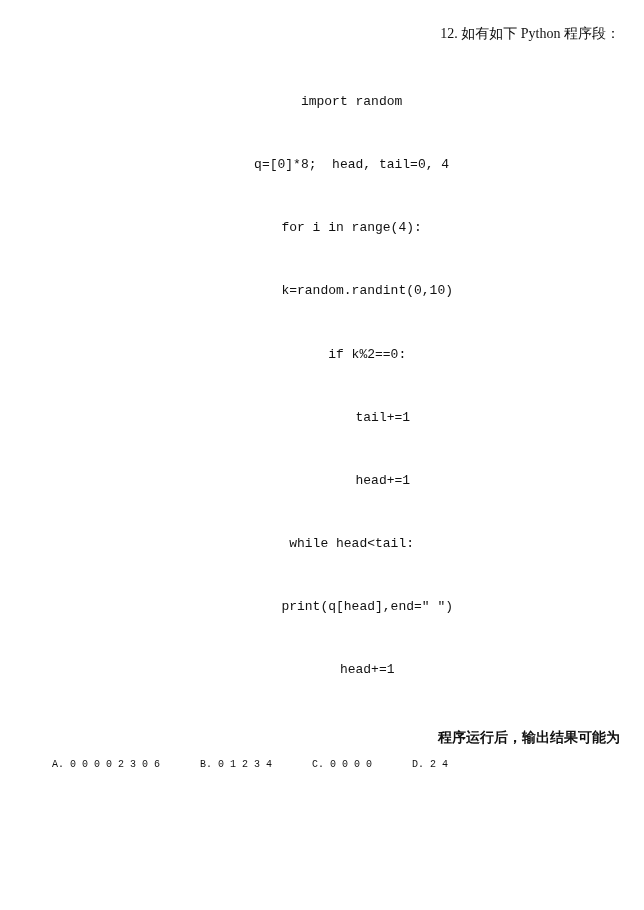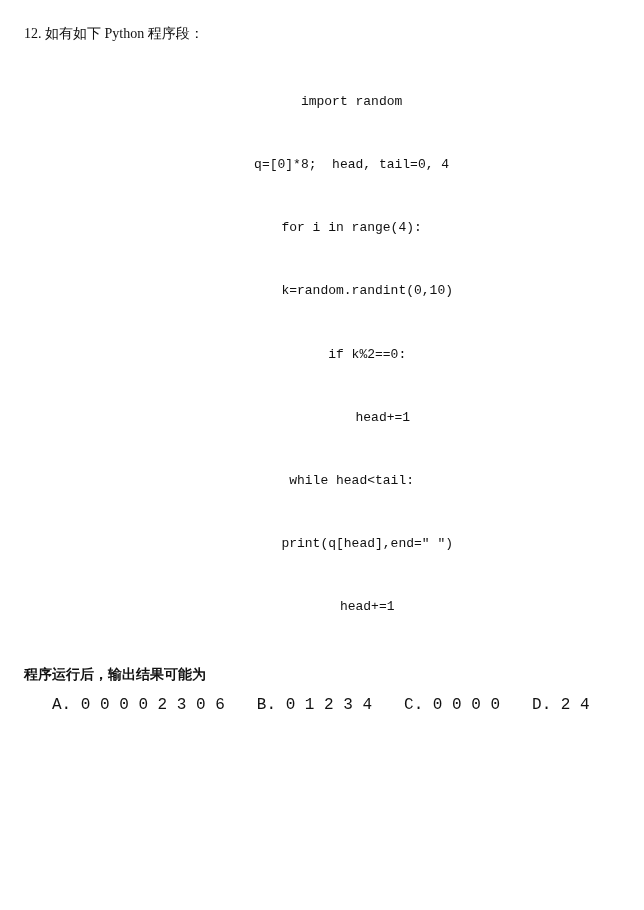--- a/index.html
+++ b/index.html
@@ -20,28 +20,29 @@
       font-family: "Courier New", Courier, monospace;
       font-size: 13px;
       margin: 4px 0 4px 28px;
       line-height: 1.6;
       white-space: pre;
       text-align: center;
     }
     .indent1 { margin-left: 28px; font-weight: bold; }
     .choice-row {
       display: flex;
-      gap: 32px;
+      gap: 40px;
       margin: 6px 0 6px 28px;
       font-family: "Courier New", Courier, monospace;
-      font-size: 16px;
+      font-size: 10px;
     }
     .para {
       margin: 4px 0 4px 0;
       text-indent: 0;
+      text-align: right;
     }
     .code-line {
       font-family: "Courier New", Courier, monospace;
       font-size: 13px;
       white-space: pre;
       line-height: 1.65;
     }
   </style>
 </head>
 <body>
@@ -51,20 +52,21 @@
     <span>12.</span>
     <span>如有如下 Python 程序段：</span>
   </div>
 
   <div class="code-block">
     <div class="code-line">    import random</div>
     <div class="code-line">    q=[0]*8;  head, tail=0, 4</div>
     <div class="code-line">    for i in range(4):</div>
     <div class="code-line">        k=random.randint(0,10)</div>
     <div class="code-line">        if k%2==0:</div>
+    <div class="code-line">            tail+=1</div>
     <div class="code-line">            head+=1</div>
     <div class="code-line">    while head&lt;tail:</div>
     <div class="code-line">        print(q[head],end=" ")</div>
     <div class="code-line">        head+=1</div>
   </div>
 
   <div class="para indent1">程序运行后，输出结果可能为</div>
 
   <div class="choice-row">
     <span>A.&nbsp;0 0 0 0 2 3 0 6</span>

